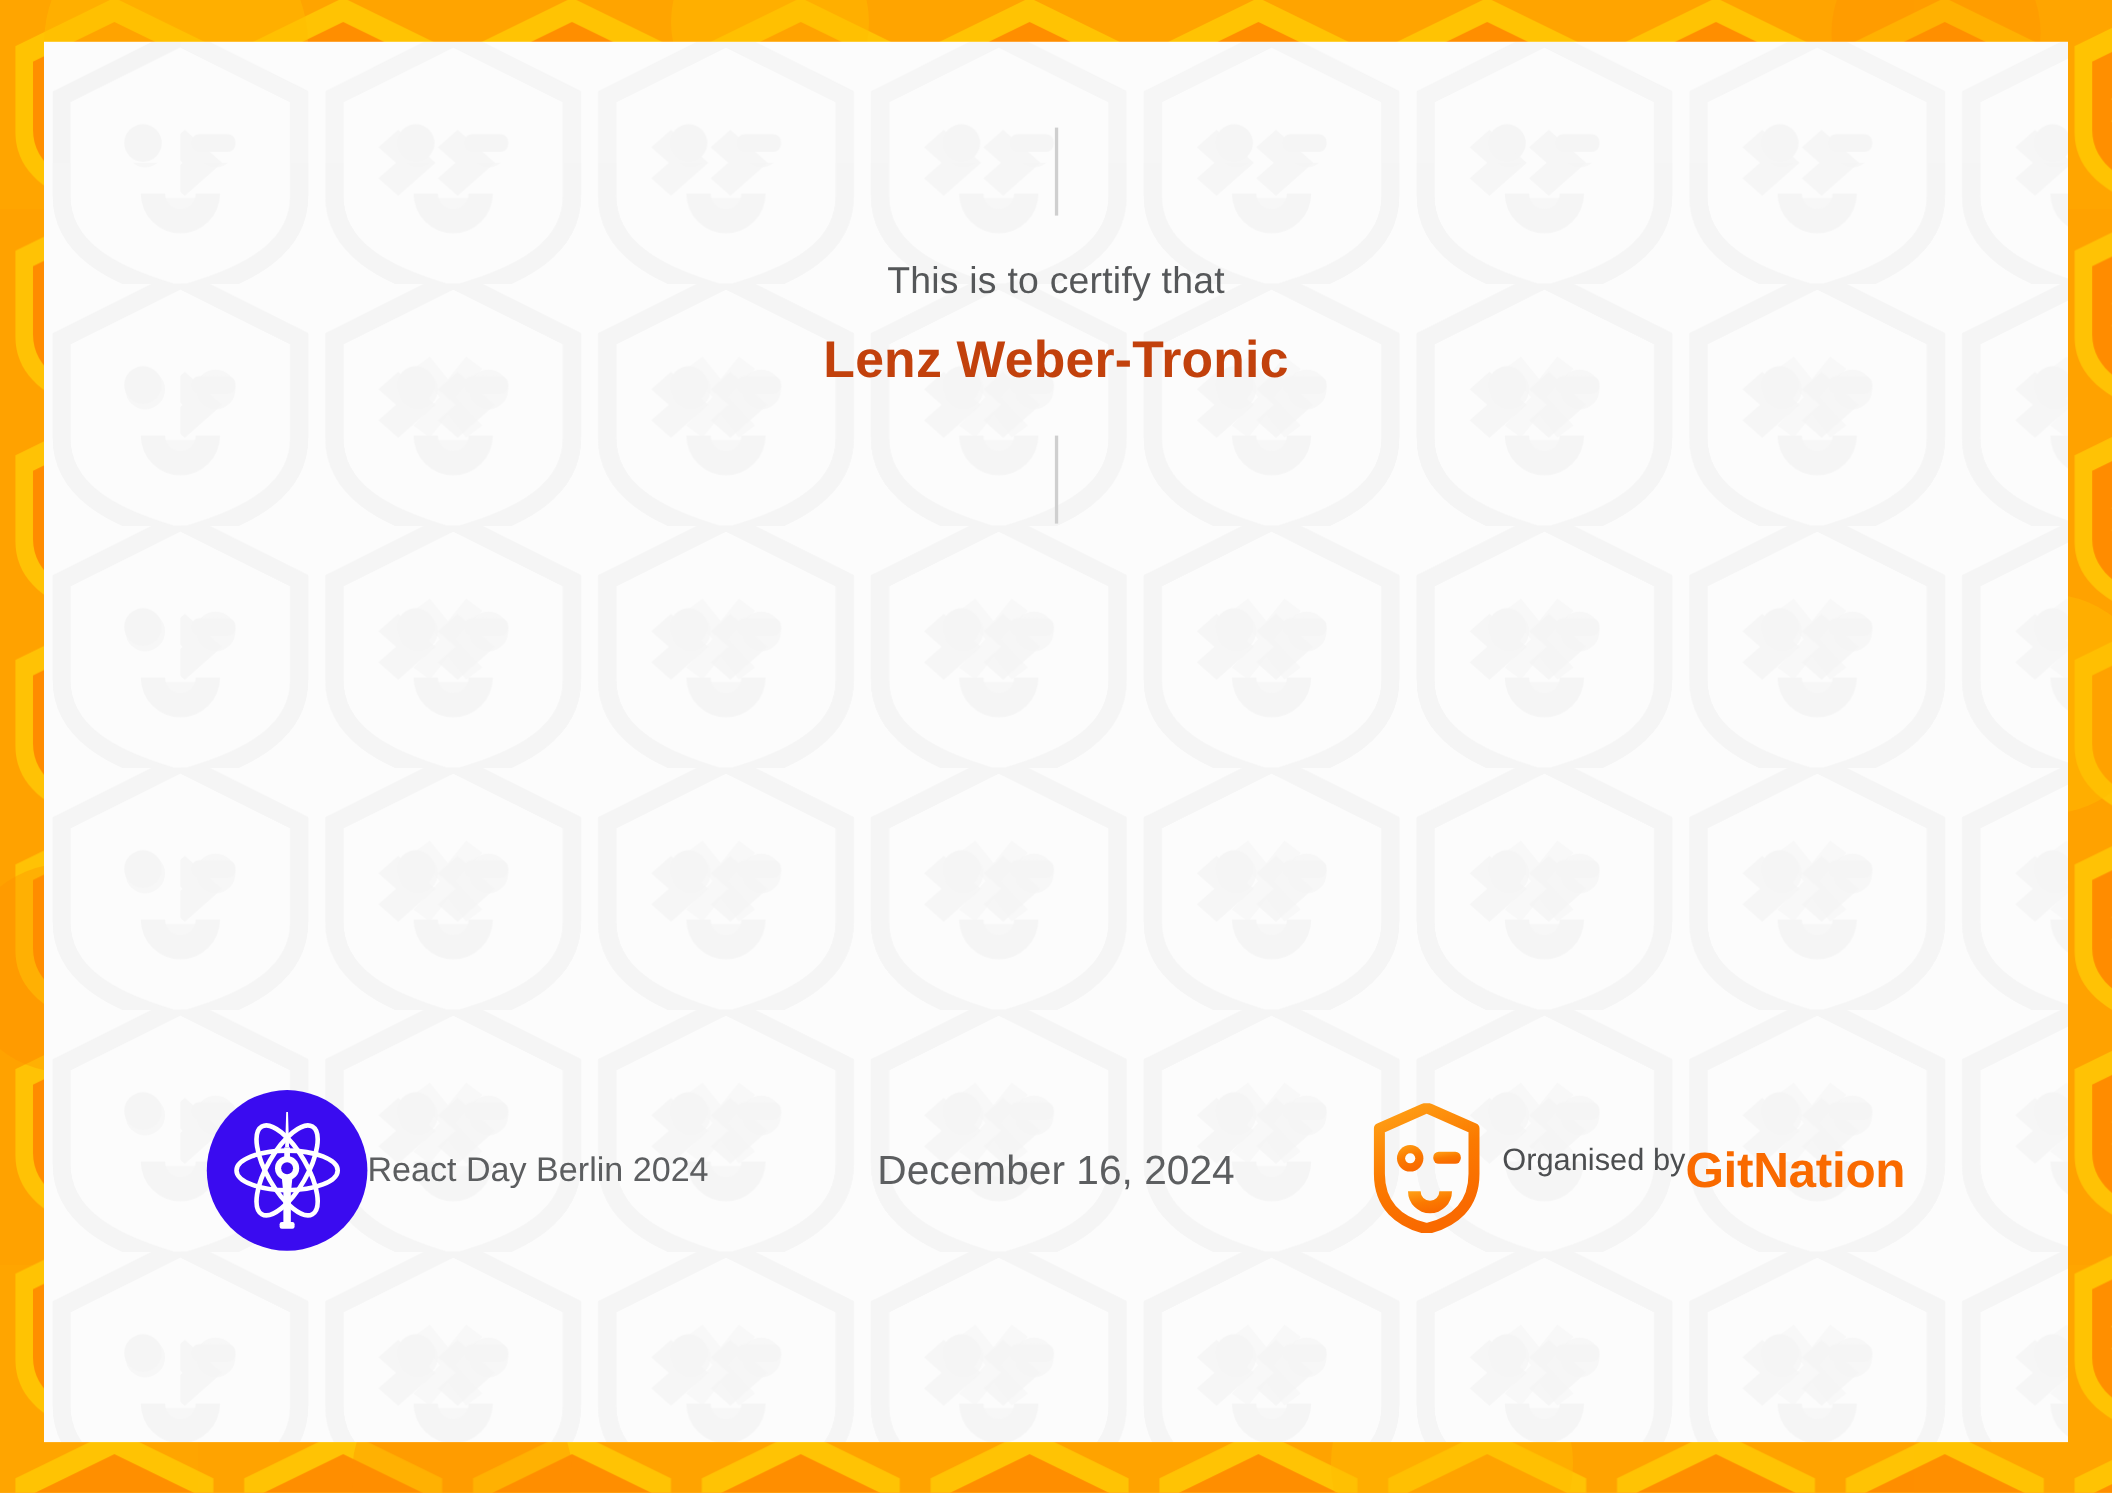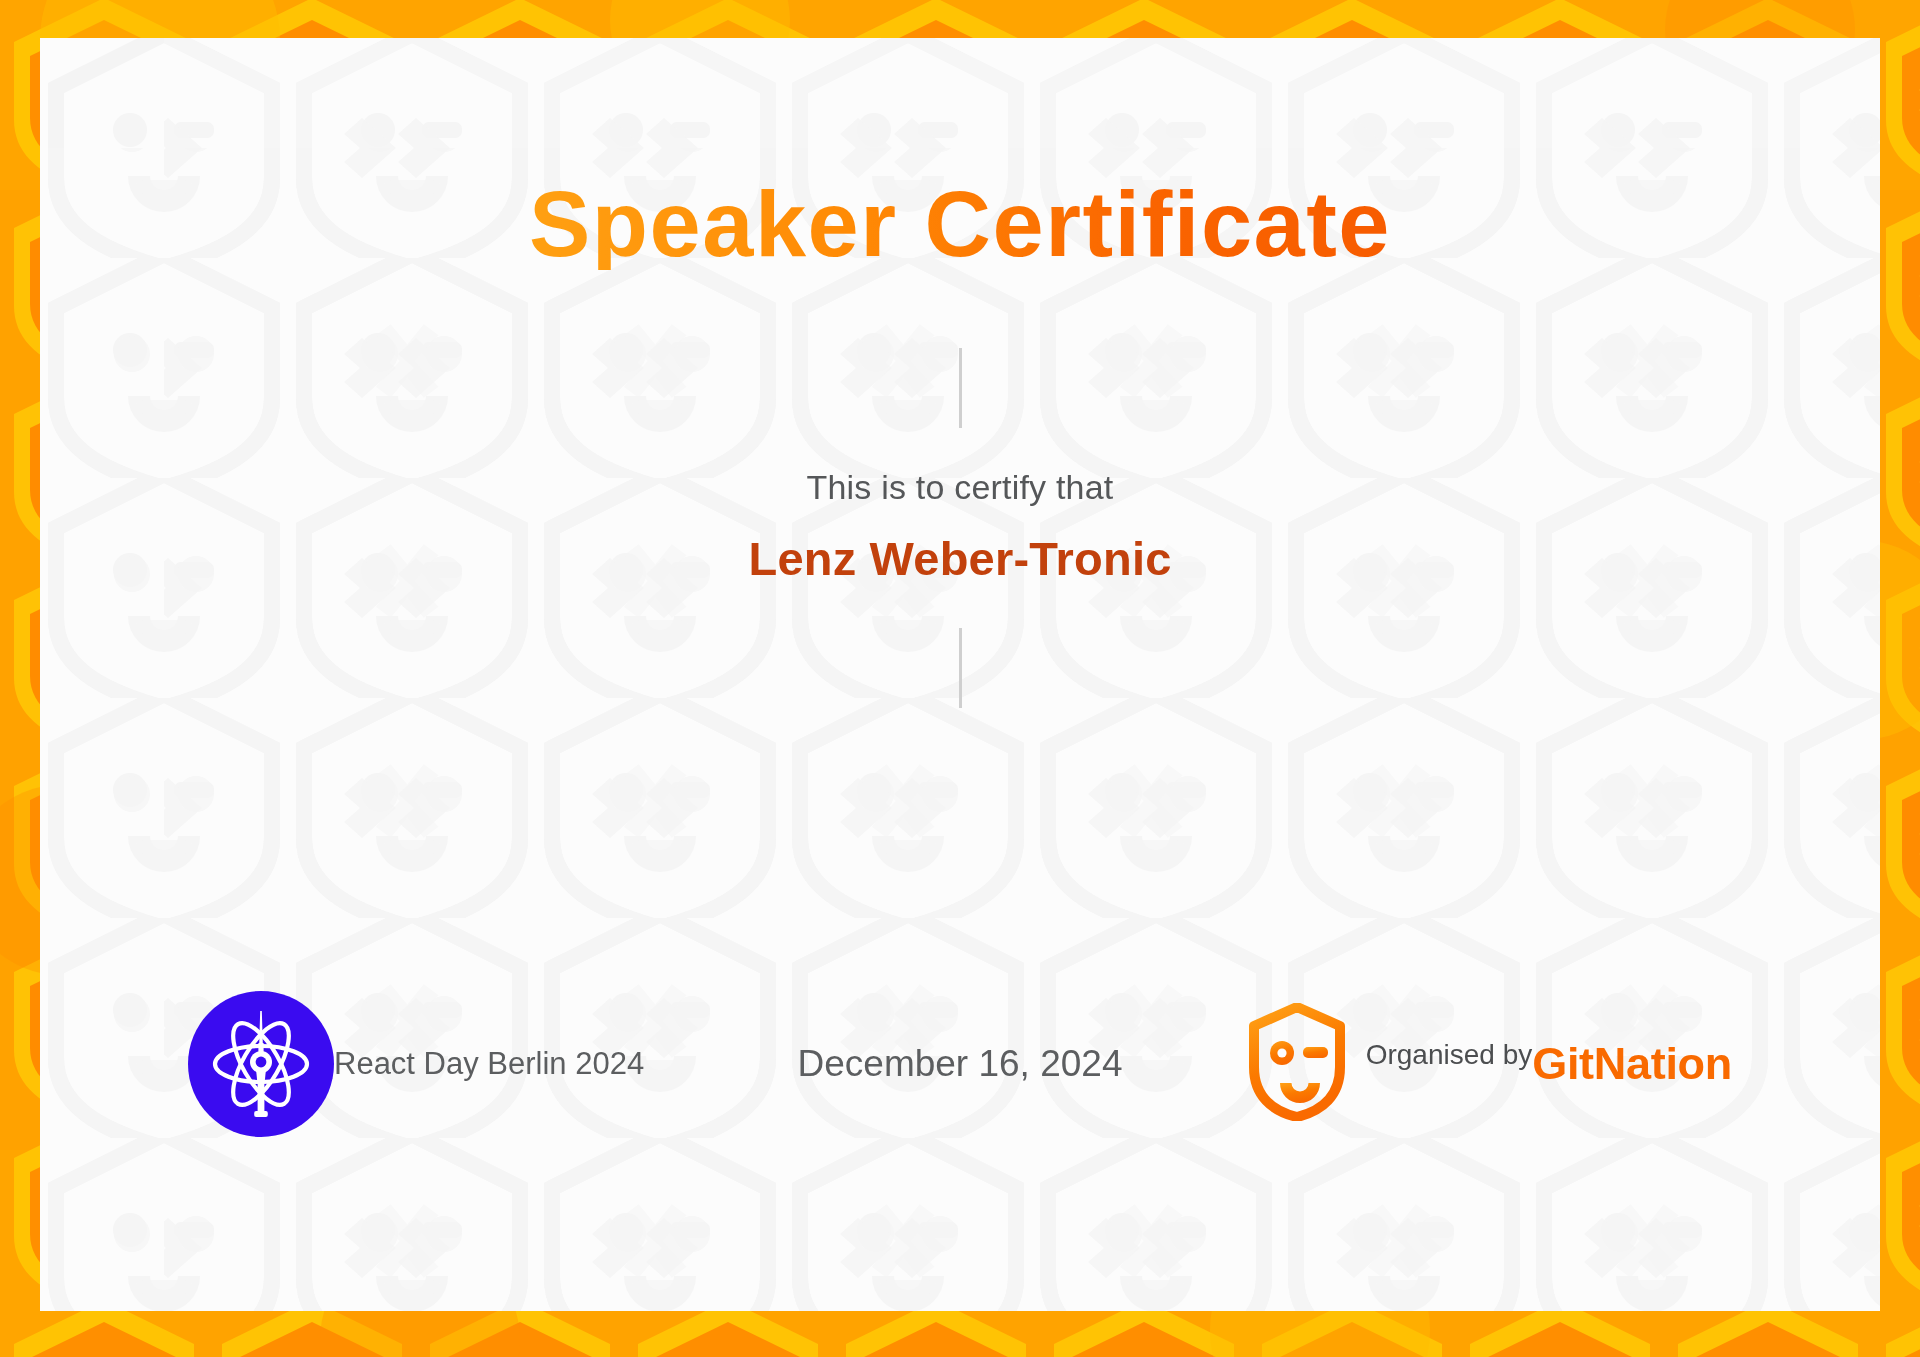--- a/index.html
+++ b/index.html
@@ -290,21 +290,20 @@
         </defs>
         <rect width="1840" height="1273" fill="url(#wmA)"></rect>
         <rect x="124" y="0" width="1716" height="1273" fill="url(#wmB)" opacity="0.85"></rect>
         <rect x="0" y="110" width="1840" height="1163" fill="url(#wmC)" opacity="0.75"></rect>
         <rect x="248" y="220" width="1592" height="1053" fill="url(#wmD)" opacity="0.6"></rect>
       </svg>
     </div>
 
     <div class="card-content">
 
-      <h1 class="title">Speaker Certificate</h1>
 
       <div class="divider divider-top"></div>
 
       <div class="certify-line">This is to certify that</div>
 
       <div class="recipient-name">Lenz Weber-Tronic</div>
 
 
       <div class="divider divider-bottom"></div>
 

